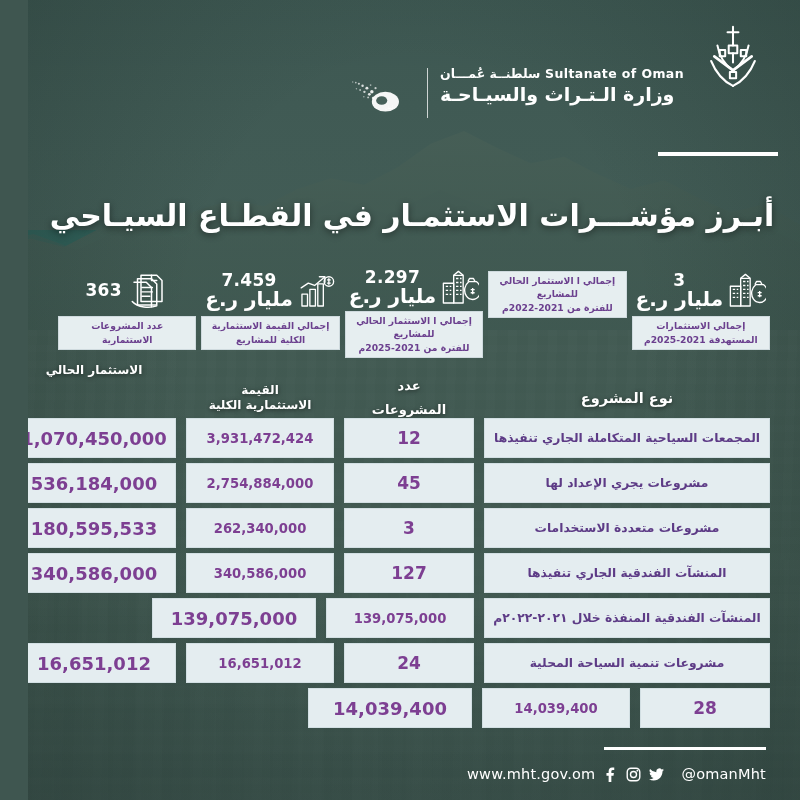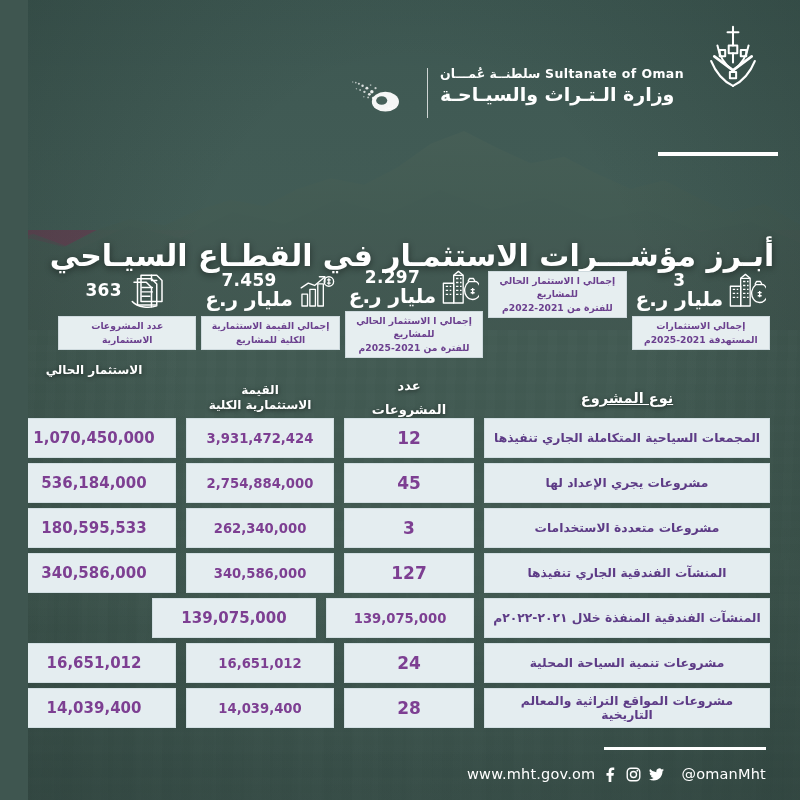--- a/index.html
+++ b/index.html
@@ -4,21 +4,21 @@
 <title>Oman MHT Tourism Investment Infographic</title>
 <style>
   html,body{margin:0;padding:0;}
   body{
     width:800px;height:800px;overflow:hidden;
     font-family:"DejaVu Sans","Liberation Sans",sans-serif;
     background:#3f5650;
   }
   #poster{
     position:relative;width:772px;height:800px;overflow:hidden;
-    background:#be185d;
+    background:#0f766e;
   }
 
   
   .bg-layer{position:absolute;inset:0;}
   .bg-sky{
     position:absolute;left:0;right:0;top:0;height:230px;
     background:linear-gradient(#4b6560 0%, #536d67 45%, #56706a 100%);
   }
   .bg-mountain{
     position:absolute;left:-4%;right:-4%;top:118px;height:215px;
@@ -78,21 +78,20 @@
   .sep-vert{width:1.5px;background:rgba(255,255,255,.75);align-self:stretch;
       margin:46px 12px 6px 12px;}
   .dotlogo{width:74px;height:52px;margin-top:50px;}
   .hdr-rule{position:absolute;top:152px;right:22px;width:120px;height:4px;background:#ffffff;}
 
   
   .title{
     position:absolute;top:198px;right:4px;left:0;text-align:center;
     color:#ffffff;font-size:30px;font-weight:bold;letter-spacing:.5px;
     text-shadow:0 2px 7px rgba(0,0,0,.45);
-    margin-top:40px;
   }
 
   
   .kpis{
     position:absolute;top:268px;right:30px;left:30px;height:82px;
     display:flex;flex-direction:row;justify-content:space-between;gap:5px;
   }
   .kpi{flex:1 1 0;display:flex;flex-direction:column;align-items:center;min-width:0;}
   .kpi-top{display:flex;flex-direction:row;align-items:center;justify-content:center;
      gap:5px;height:50px;width:100%;}
@@ -123,30 +122,30 @@
   .c-count{flex:0 0 130px;}
   .c-total{flex:0 0 148px;}
   .c-curr{flex:0 0 164px;gap:41px;}
 
   .thead .cell{
     background:transparent;color:#ffffff;font-size:12px;font-weight:bold;
     line-height:1.25;height:40px;padding:0 4px;flex-direction:column;
     text-shadow:0 1px 4px rgba(0,0,0,.5);
   }
   .thead .c-count{font-size:13px;justify-content:space-between;}
-  .thead .c-type{font-size:14.5px;text-decoration:underline;}
+  .thead .c-type{font-size:14.5px;}
 
   .tbody .cell{
     background:#e4edf0;border:1px solid #d2dfe3;
     height:40px;padding:0 8px;font-weight:bold;
   }
   .tbody .c-type{color:#5d3b86;font-size:12.3px;}
   .tbody .c-count{color:#7d3f92;font-size:17px;}
   .tbody .c-total{color:#7d3f92;font-size:13.2px;}
-  .tbody .c-curr{color:#7d3f92;font-size:15px;margin-left:25px;}
+  .tbody .c-curr{color:#7d3f92;font-size:18px;margin-left:25px;}
 
   
   .ftr-rule{position:absolute;bottom:50px;right:34px;width:162px;height:3px;background:#ffffff;}
   .footer{
     position:absolute;bottom:18px;right:34px;
     display:flex;flex-direction:row;align-items:center;gap:8px;direction:ltr;
     color:#ffffff;font-size:14.5px;letter-spacing:.2px;
   }
   .footer .site{font-size:14.5px;}
   .footer .handle{font-size:14.5px;margin-left:9px;}
@@ -392,21 +391,20 @@
       </div>
 
       <div class="trow">
         <div class="cell c-type">مشروعات تنمية السياحة المحلية</div>
         <div class="cell c-count">24</div>
         <div class="cell c-total">16,651,012</div>
         <div class="cell c-curr">16,651,012</div>
       </div>
 
       <div class="trow">
-        <div class="cell c-type">مشروعات المواقع التراثية والمعالم التاريخية</div>
         <div class="cell c-count">28</div>
         <div class="cell c-total">14,039,400</div>
         <div class="cell c-curr">14,039,400</div>
       </div>
 
     </div>
   </div>
 
   <div class="ftr-rule"></div>
   <div class="footer">

